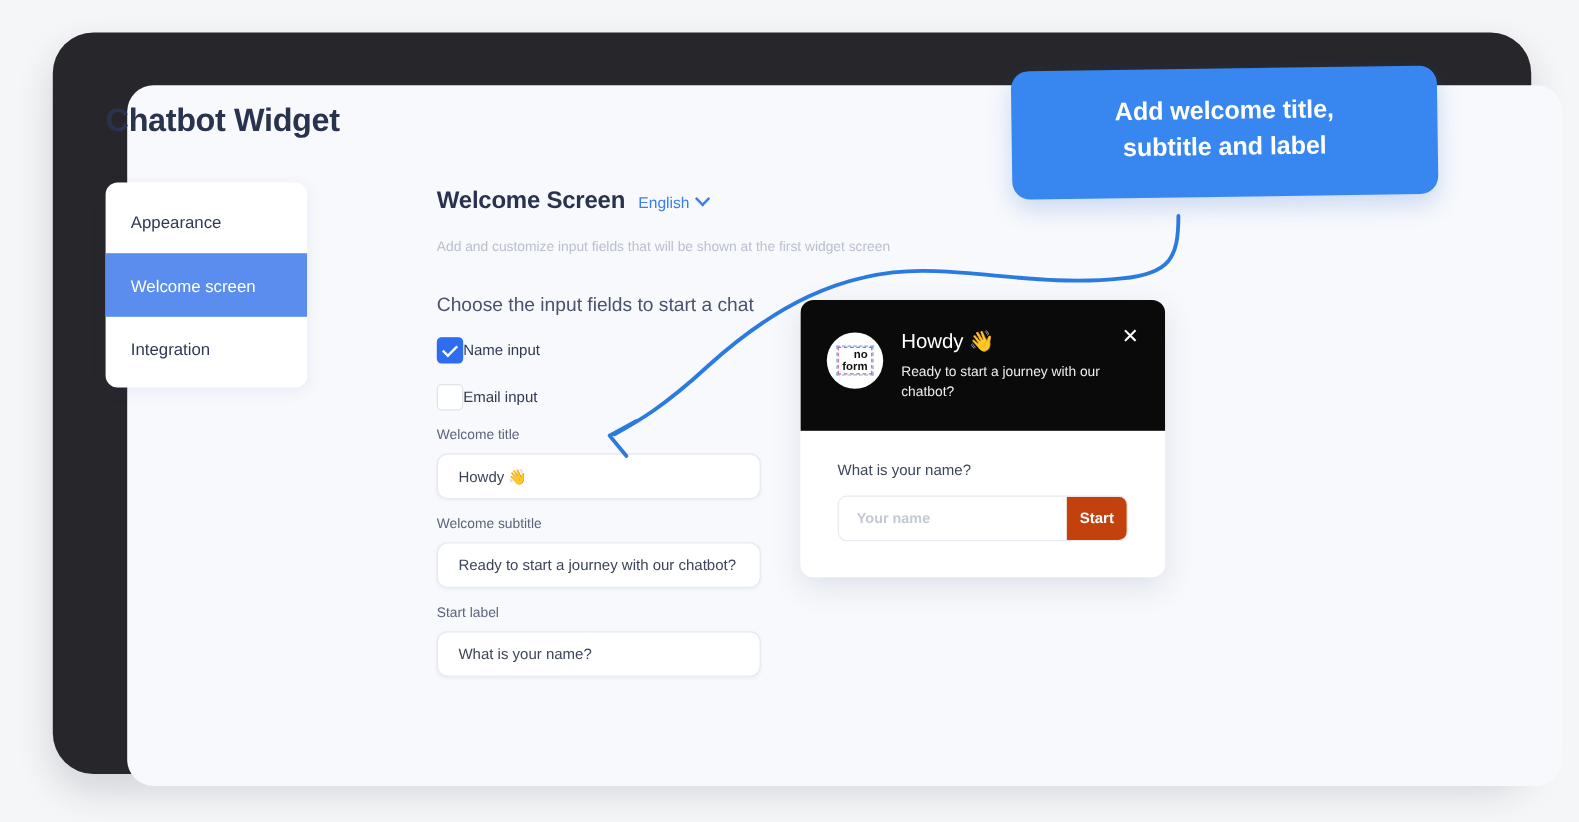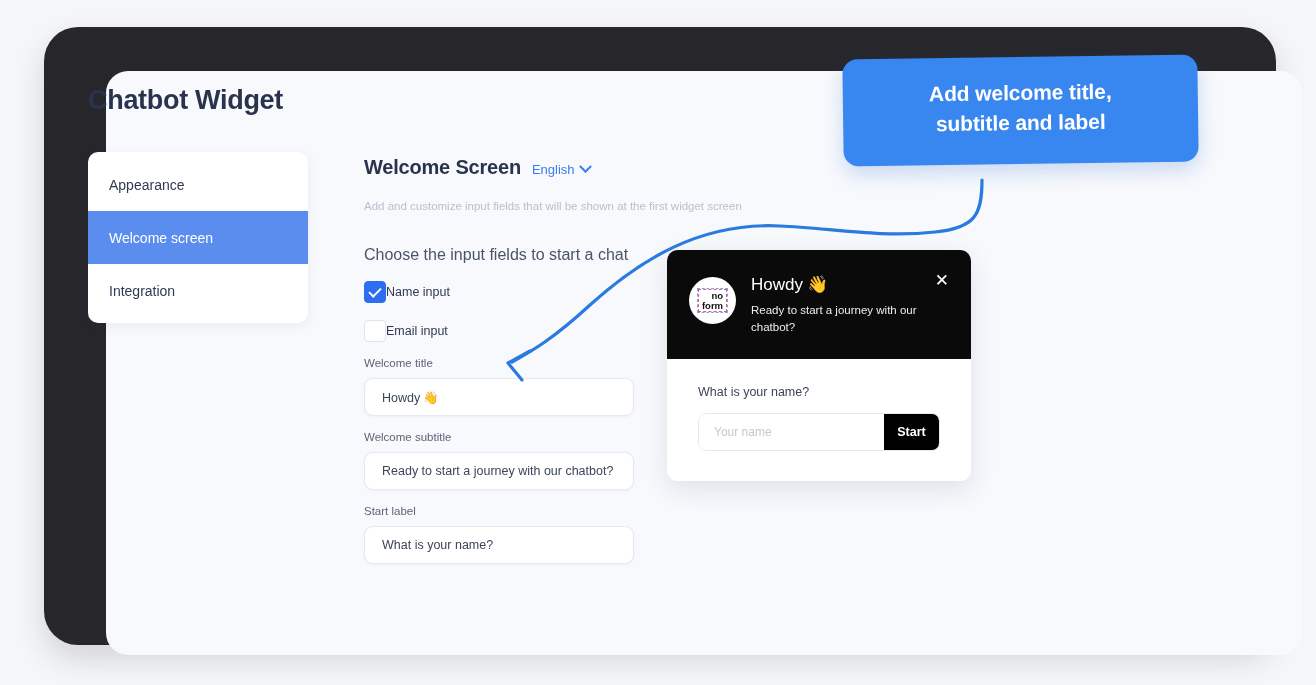--- a/index.html
+++ b/index.html
@@ -51,21 +51,21 @@
     font-weight: bold;
     color: #29334e;
     letter-spacing: -0.3px;
   }
 
   
   .sidebar {
     position: absolute;
     left: 88px;
     top: 152px;
-    width: 220px;
+    width: 168px;
     background: #ffffff;
     border-radius: 10px;
     box-shadow: 0 3px 12px rgba(40,60,110,0.07);
     overflow: hidden;
     padding: 6px 0;
   }
 
   .sidebar-item {
     height: 53px;
     display: flex;
@@ -276,27 +276,28 @@
   }
 
   .widget-input {
     flex: 1;
     border: none;
     padding: 0 15px;
     font-size: 12px;
     color: #a16207;
     font-family: "Liberation Sans", sans-serif;
     outline: none;
+    font-weight: bold;
   }
 
   .widget-input::placeholder { color: #c3c8d2; }
 
   .widget-start {
     width: 78px;
-    background: #000000;
+    background: #c2410c;
     color: #ffffff;
     border: none;
     font-size: 12.5px;
     font-weight: bold;
     font-family: "Liberation Sans", sans-serif;
     cursor: pointer;
   }
 
   
   .callout {

